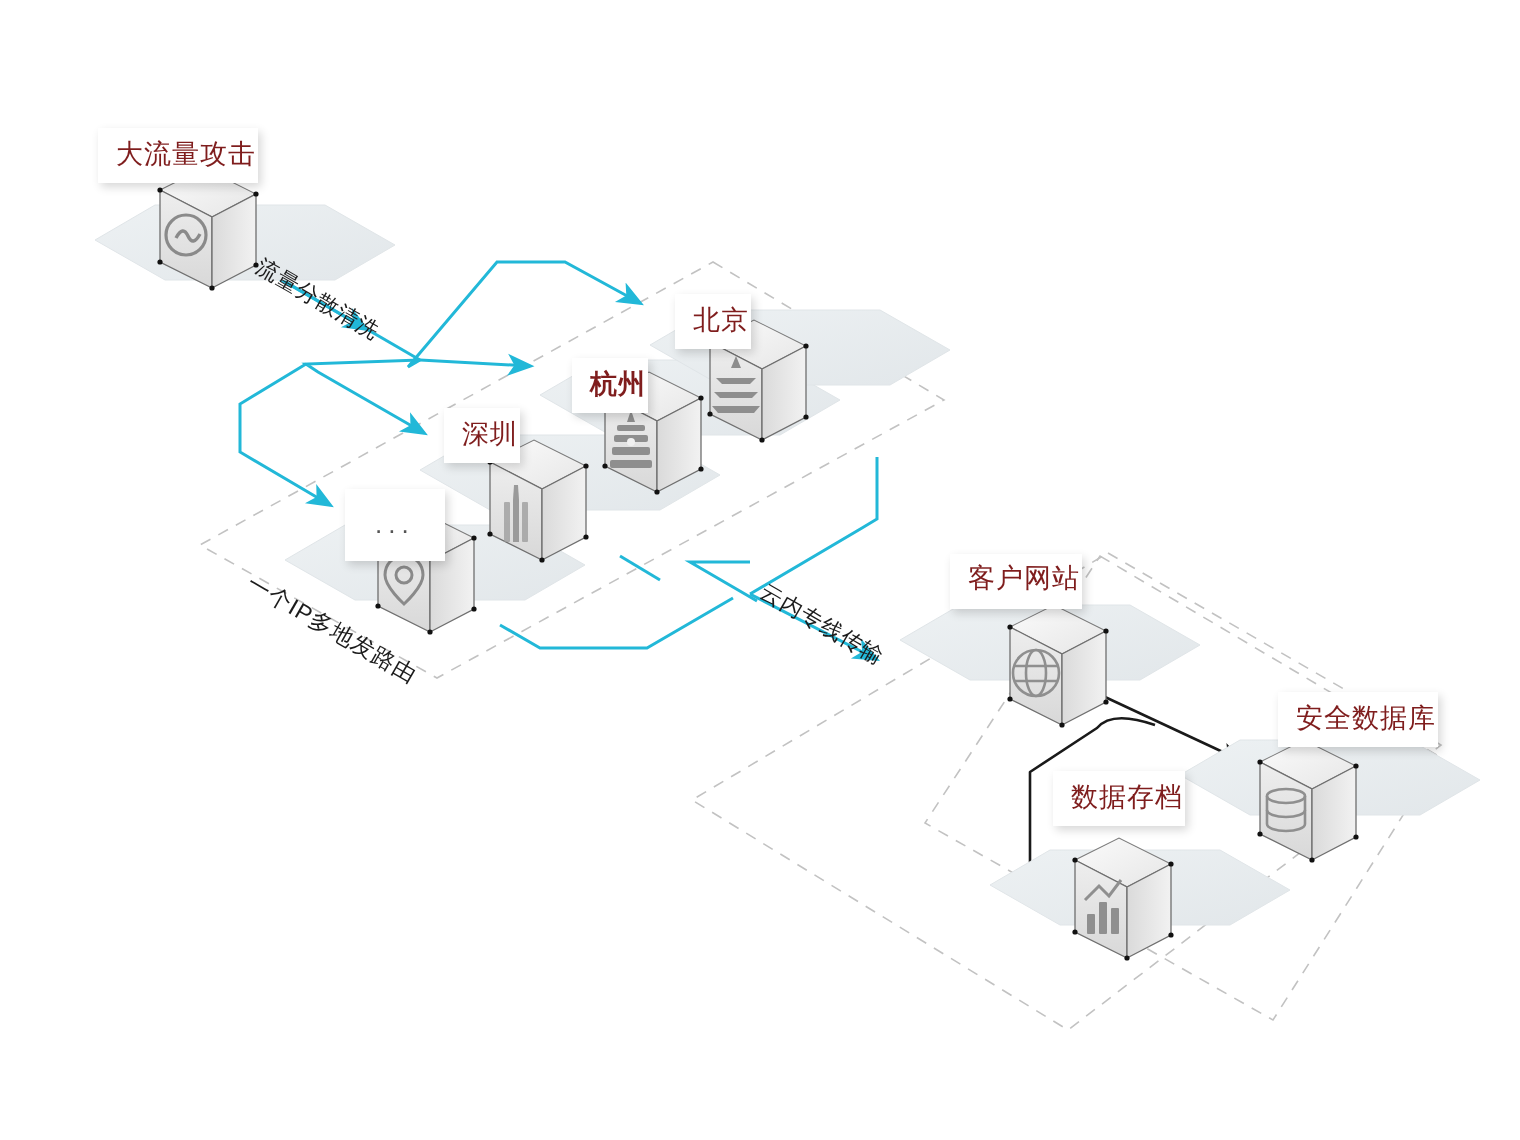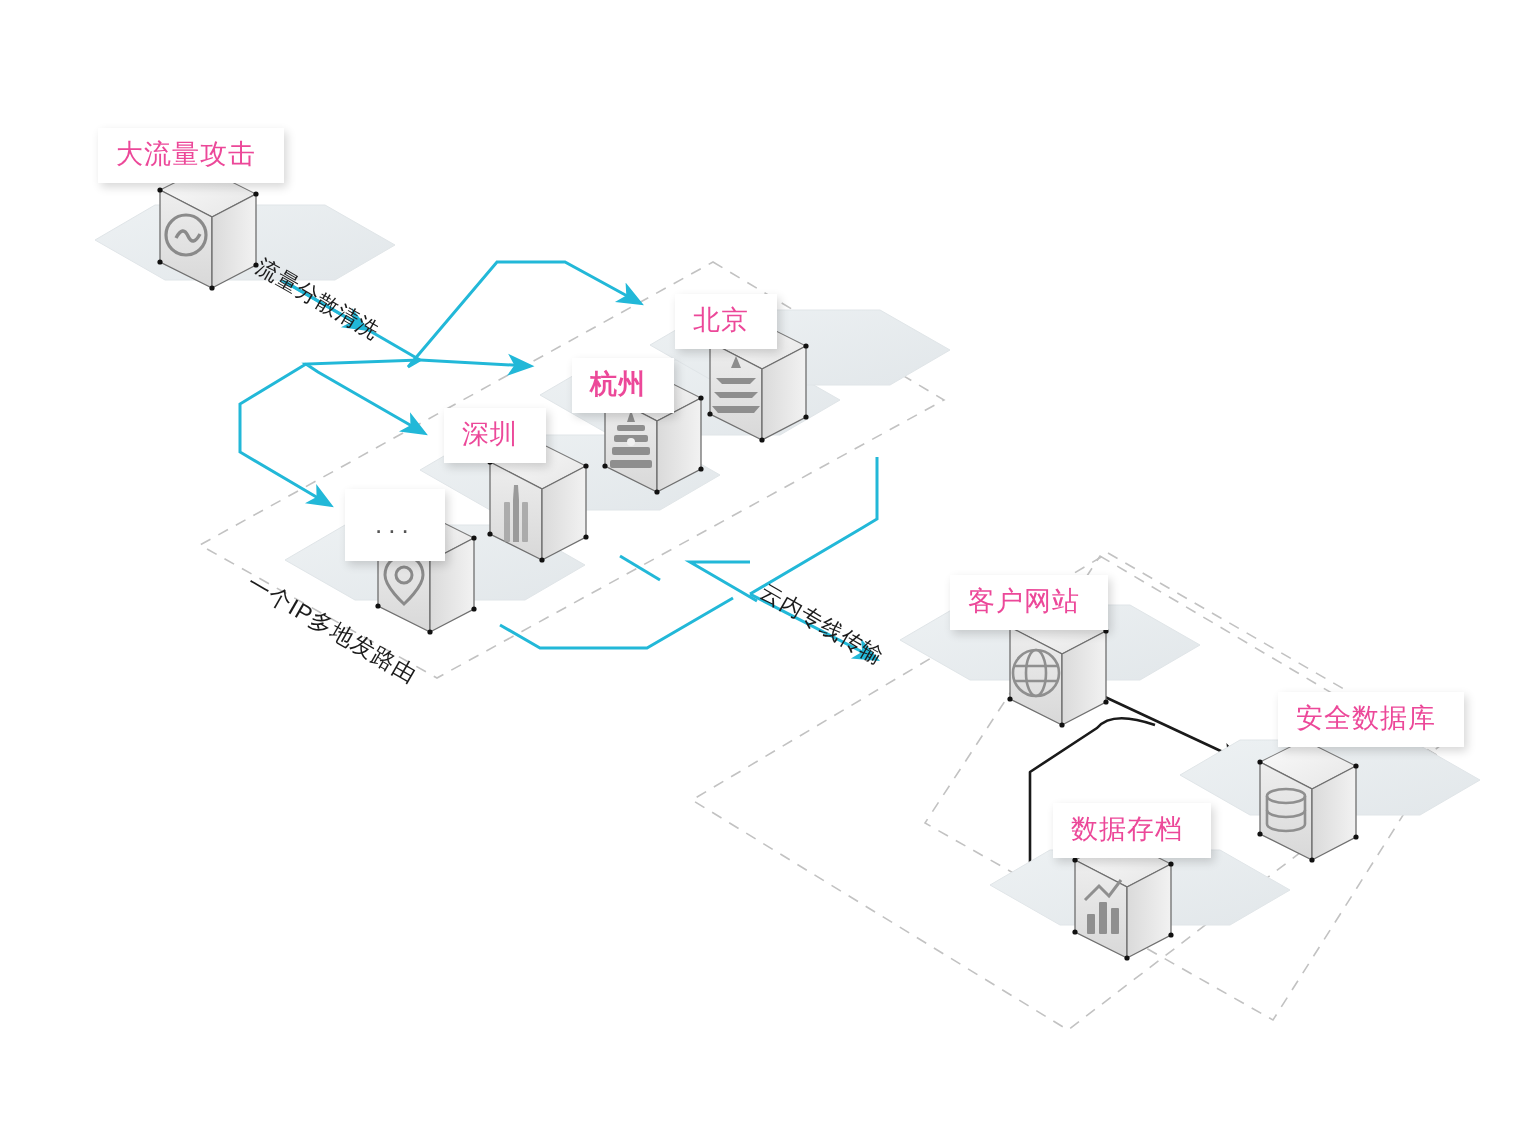--- a/index.html
+++ b/index.html
@@ -11,24 +11,24 @@
     overflow:hidden;
     position:relative;
   }
   #stage{position:absolute;left:0;top:0;width:1520px;height:1140px;}
   svg#canvas{position:absolute;left:0;top:0;width:1520px;height:1140px;}
 
   
   .chip{
     position:absolute;
     background:#ffffff;
-    color:#ec4899;
+    color:#7f1d1d;
     font-size:27px;
     line-height:1;
-    padding:13px 28px 15px 18px;
+    padding:13px 2px 15px 18px;
     white-space:nowrap;
     box-shadow:3px 4px 9px rgba(0,0,0,0.16);
     letter-spacing:1px;
   }
   .chip.dots{
     font-size:26px;
     padding:22px 30px 24px 30px;
     color:#555;
     letter-spacing:6px;
   }
@@ -240,25 +240,25 @@
   <div class="chip" style="left:98px;top:128px;">大流量攻击</div>
 
   <div class="chip dots" style="left:345px;top:489px;">...</div>
 
   <div class="chip" style="left:444px;top:408px;">深圳</div>
 
   <div class="chip" style="left:572px;top:358px;font-weight:bold;">杭州</div>
 
   <div class="chip" style="left:675px;top:294px;">北京</div>
 
-  <div class="chip" style="left:950px;top:575px;">客户网站</div>
+  <div class="chip" style="left:950px;top:554px;font-family:Liberation Mono, monospace;">客户网站</div>
 
   <div class="chip" style="left:1278px;top:692px;">安全数据库</div>
 
-  <div class="chip" style="left:1053px;top:803px;">数据存档</div>
+  <div class="chip" style="left:1053px;top:771px;">数据存档</div>
 
   <div class="isolabel" style="left:258px;top:250px;transform:rotate(30deg);">流量分散清洗</div>
 
   <div class="isolabel" style="left:249px;top:566px;transform:rotate(30deg);font-size:23px;">一个IP多地发路由</div>
 
   <div class="isolabel" style="left:762px;top:575px;transform:rotate(30deg);">云内专线传输</div>
 
 </div>
 
 </body></html>

